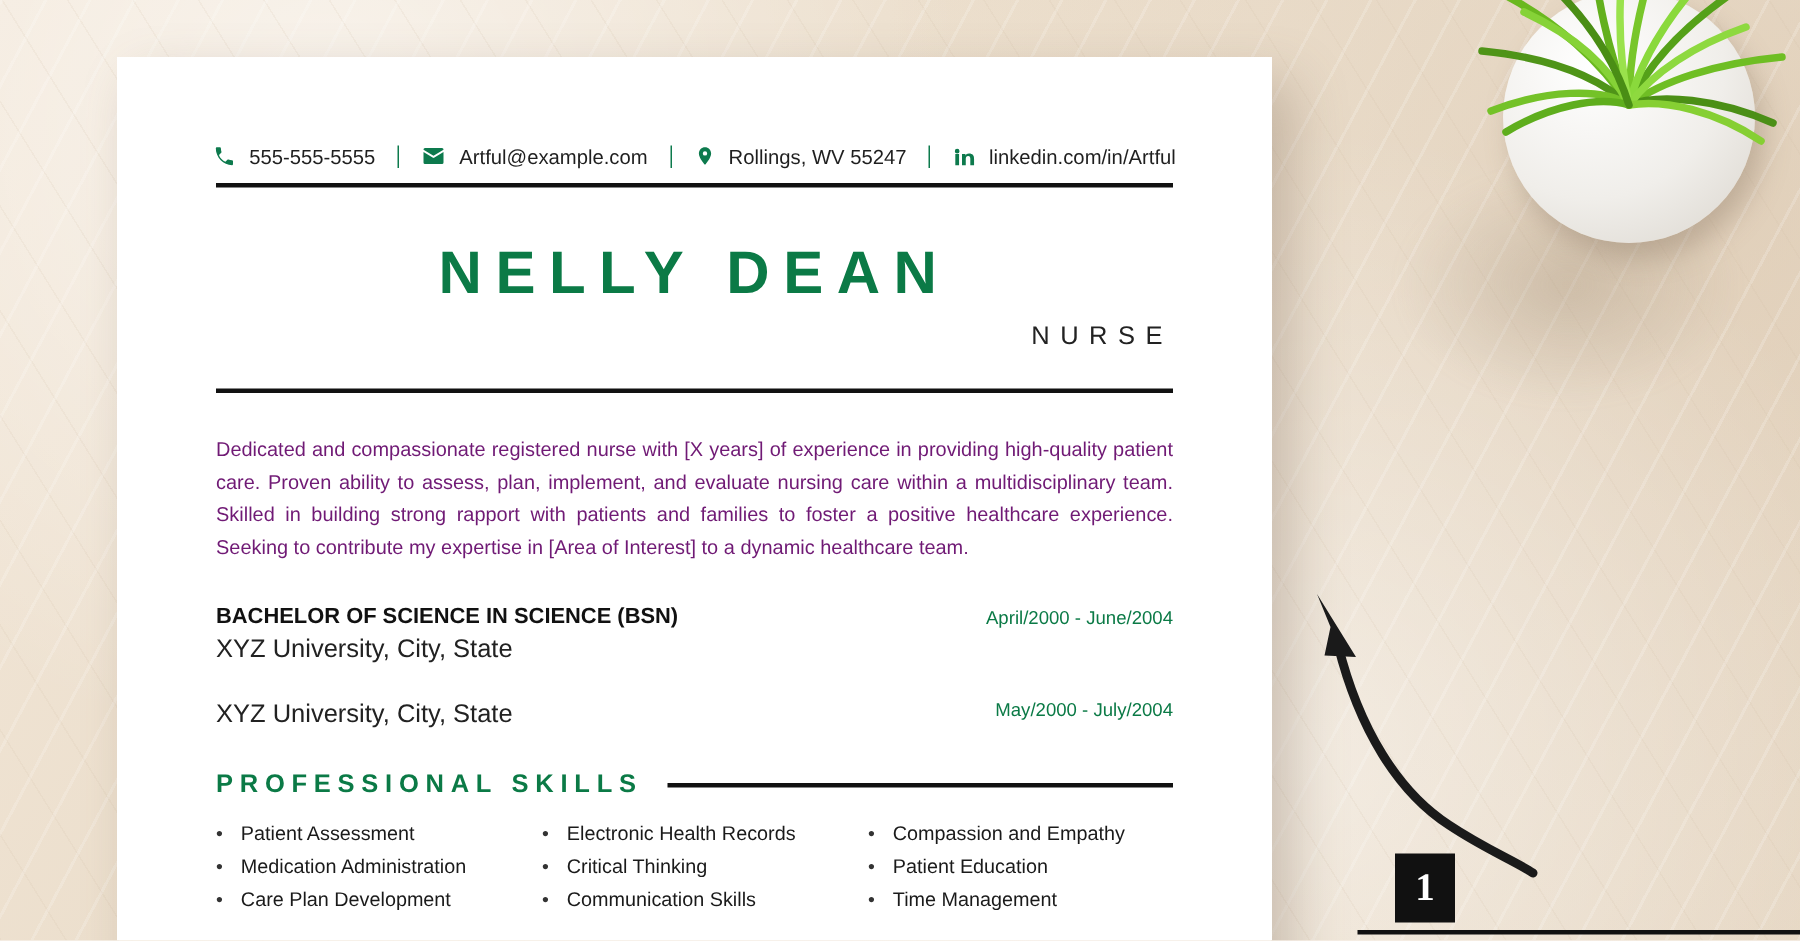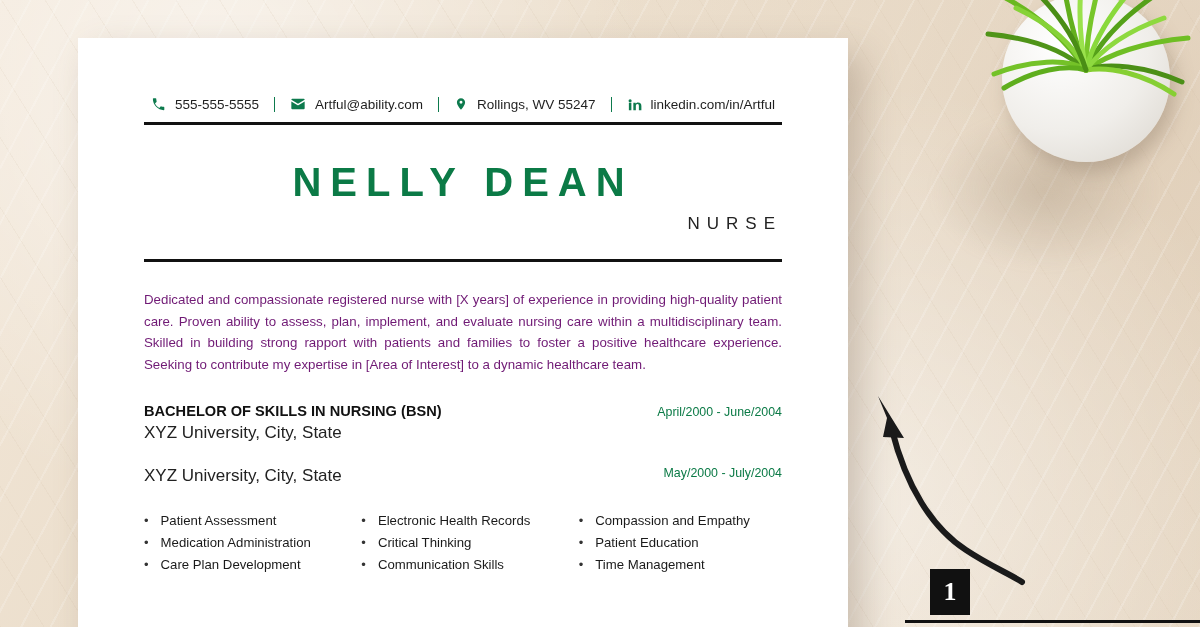--- a/index.html
+++ b/index.html
@@ -294,21 +294,21 @@
         </div>
 
         <div class="contact-sep"></div>
 
         <div class="contact-item">
           <span class="ico">
             <svg width="16" height="16" viewBox="0 0 24 24" fill="currentColor">
                 <path d="M2 5.5A1.5 1.5 0 0 1 3.5 4h17A1.5 1.5 0 0 1 22 5.5v.3l-10 6-10-6v-.3zM2 8.1l9.5 5.7c.3.2.7.2 1 0L22 8.1V18.5a1.5 1.5 0 0 1-1.5 1.5h-17A1.5 1.5 0 0 1 2 18.5V8.1z"></path>
               </svg>
           </span>
-          <span>Artful@ability.com</span>
+          <span>Artful@example.com</span>
         </div>
 
         <div class="contact-sep"></div>
 
         <div class="contact-item">
           <span class="ico">
             <svg width="14" height="16" viewBox="0 0 24 24" fill="currentColor">
                 <path d="M12 2C8.1 2 5 5.1 5 9c0 5.2 6.3 12.3 6.6 12.6.2.2.6.2.8 0C12.7 21.3 19 14.2 19 9c0-3.9-3.1-7-7-7zm0 9.5A2.5 2.5 0 1 1 12 6.5a2.5 2.5 0 0 1 0 5z"></path>
               </svg>
           </span>
@@ -332,35 +332,39 @@
       <div class="name">NELLY DEAN</div>
       <div class="role">NURSE</div>
       <div class="rule-under-name"></div>
 
       <div class="summary">Dedicated and compassionate registered nurse with [X years] of experience in providing high-quality patient care. Proven ability to assess, plan, implement, and evaluate nursing care within a multidisciplinary team. Skilled in building strong rapport with patients and families to foster a positive healthcare experience. Seeking to contribute my expertise in [Area of Interest] to a dynamic healthcare team.</div>
 
       <div class="section">
 
         <div class="edu-entry">
           <div class="edu-left">
-            <div class="degree">BACHELOR OF SKILLS IN NURSING (BSN)</div>
+            <div class="degree">BACHELOR OF SCIENCE IN SCIENCE (BSN)</div>
             <div class="school">XYZ University, City, State</div>
           </div>
           <div class="edu-dates">April/2000 - June/2004</div>
         </div>
 
         <div class="edu-entry second">
           <div class="edu-left">
             <div class="school">XYZ University, City, State</div>
           </div>
           <div class="edu-dates">May/2000 - July/2004</div>
         </div>
       </div>
 
       <div class="section">
+        <div class="section-head">
+          <div class="section-title">PROFESSIONAL SKILLS</div>
+          <div class="section-line"></div>
+        </div>
 
         <div class="skills-grid">
           <div class="skill">
               <span class="dot">•</span>
               <span>Patient Assessment</span>
             </div>
           <div class="skill">
               <span class="dot">•</span>
               <span>Electronic Health Records</span>
             </div>

